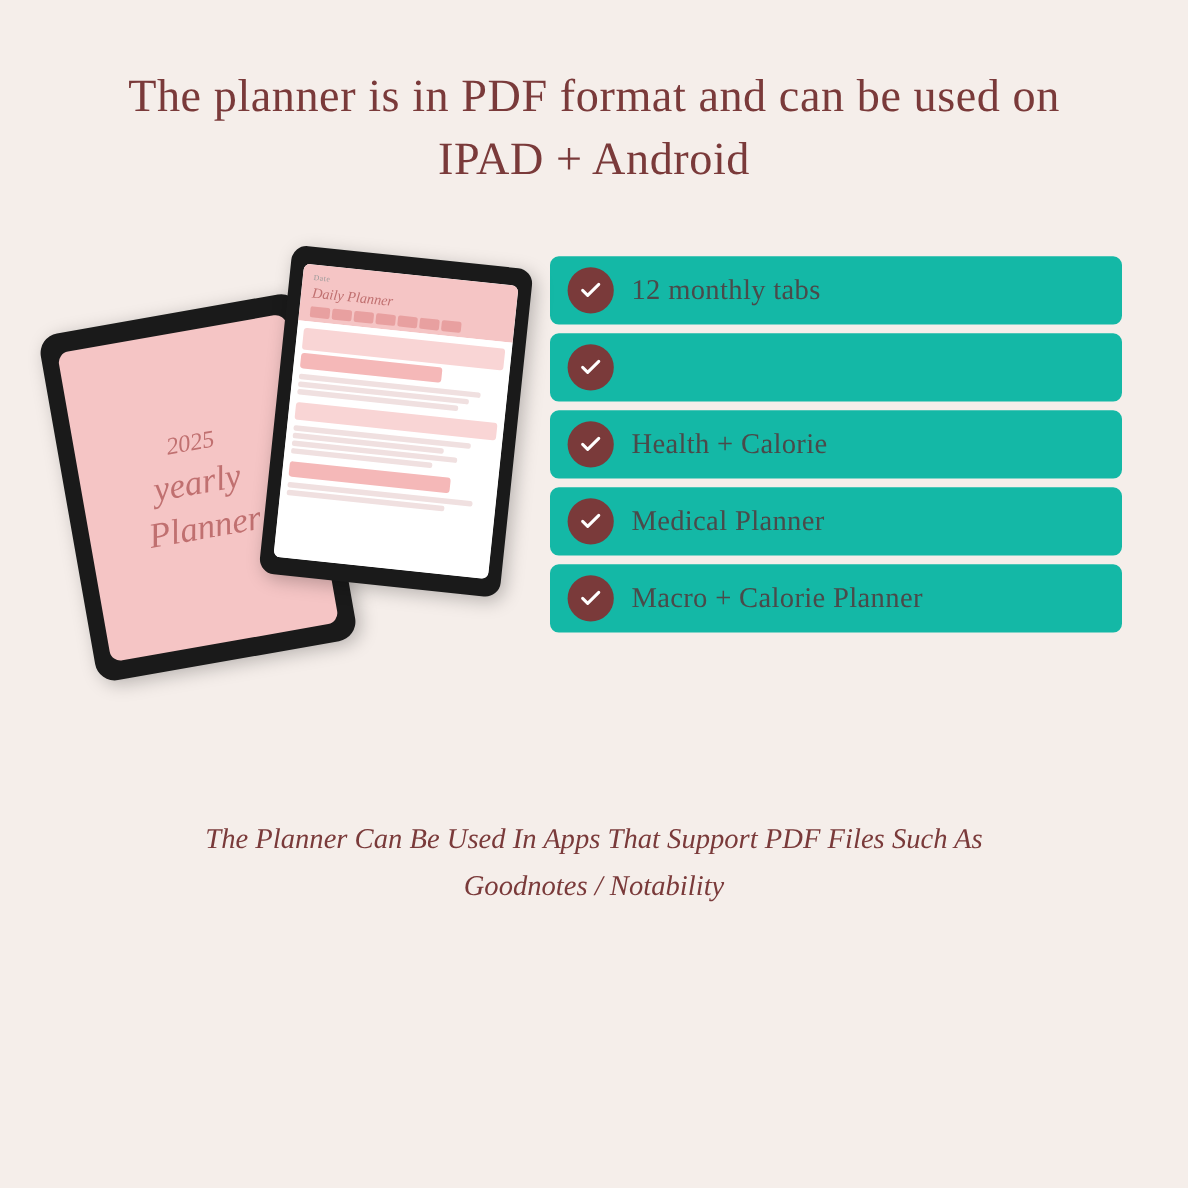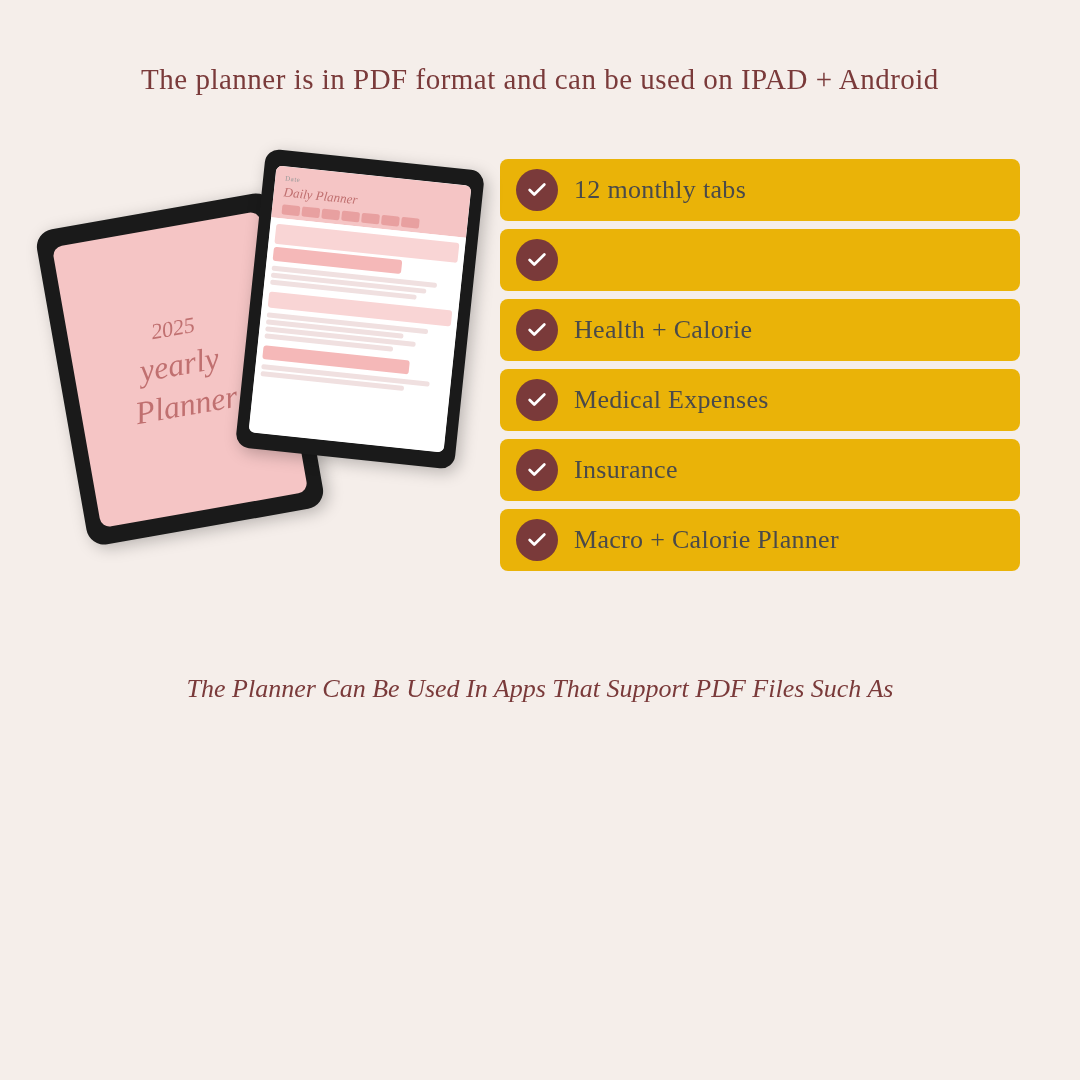--- a/index.html
+++ b/index.html
@@ -16,21 +16,21 @@
       justify-content: flex-start;
     }
 
     .header {
       text-align: center;
       padding: 60px 80px 30px;
       color: #7a3a3a;
     }
 
     .header h1 {
-      font-size: 29px;
+      font-size: 42px;
       font-weight: normal;
       line-height: 1.35;
       letter-spacing: 0.5px;
     }
 
     .main-content {
       display: flex;
       flex-direction: row;
       align-items: flex-start;
       width: 100%;
@@ -197,21 +197,21 @@
       flex-direction: column;
       gap: 8px;
       flex: 1;
       padding-top: 10px;
     }
 
     .feature-item {
       display: flex;
       align-items: center;
       gap: 16px;
-      background: #eab308;
+      background: #14b8a6;
       border-radius: 8px;
       padding: 10px 20px 10px 16px;
       min-width: 420px;
     }
 
     .check-icon {
       width: 42px;
       height: 42px;
       min-width: 42px;
       background: #7a3a3a;
@@ -334,36 +334,29 @@
           </svg>
         </div>
         <span class="feature-text">Health + Calorie</span>
       </div>
       <div class="feature-item">
         <div class="check-icon">
           <svg viewBox="0 0 24 24" fill="none" stroke="white" stroke-width="3" stroke-linecap="round" stroke-linejoin="round">
             <polyline points="20 6 9 17 4 12"></polyline>
           </svg>
         </div>
-        <span class="feature-text">Medical Expenses</span>
-      </div>
-      <div class="feature-item">
-        <div class="check-icon">
-          <svg viewBox="0 0 24 24" fill="none" stroke="white" stroke-width="3" stroke-linecap="round" stroke-linejoin="round">
-            <polyline points="20 6 9 17 4 12"></polyline>
-          </svg>
-        </div>
-        <span class="feature-text">Insurance</span>
+        <span class="feature-text">Medical Planner</span>
       </div>
       <div class="feature-item">
         <div class="check-icon">
           <svg viewBox="0 0 24 24" fill="none" stroke="white" stroke-width="3" stroke-linecap="round" stroke-linejoin="round">
             <polyline points="20 6 9 17 4 12"></polyline>
           </svg>
         </div>
         <span class="feature-text">Macro + Calorie Planner</span>
       </div>
     </div>
 </div>
 
 <div class="footer">
   <p>The Planner Can Be Used In Apps That Support PDF Files Such As</p>
+  <p class="apps-text">Goodnotes / Notability</p>
 </div>
 
 </body></html>

